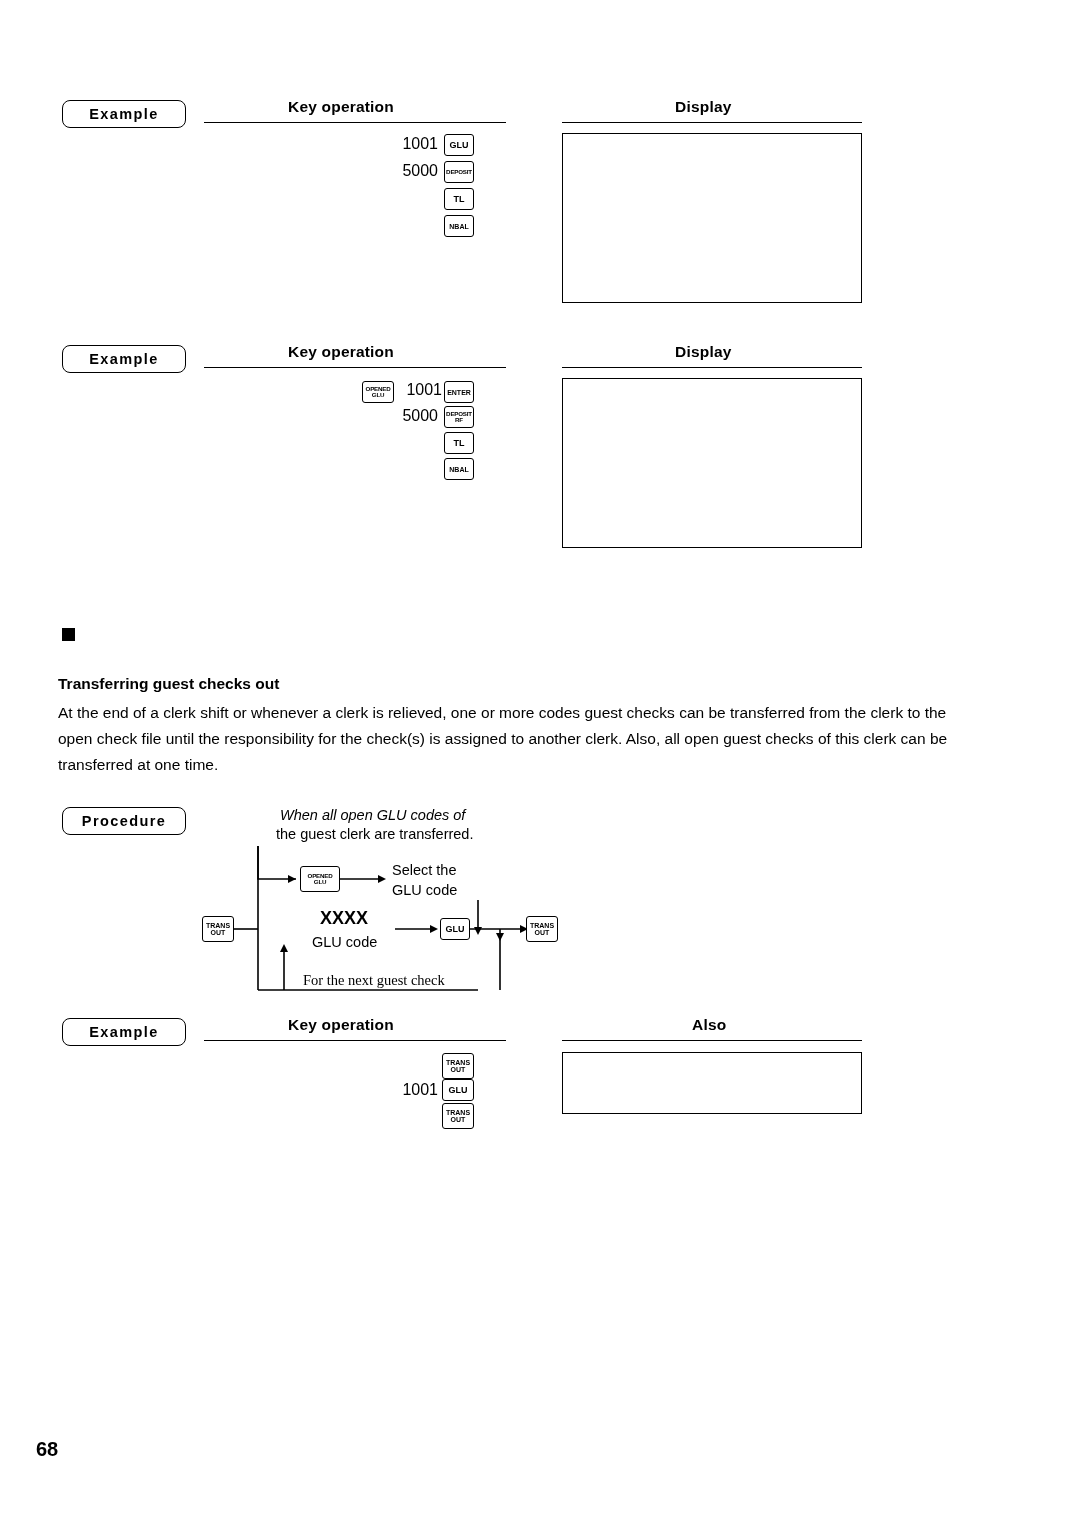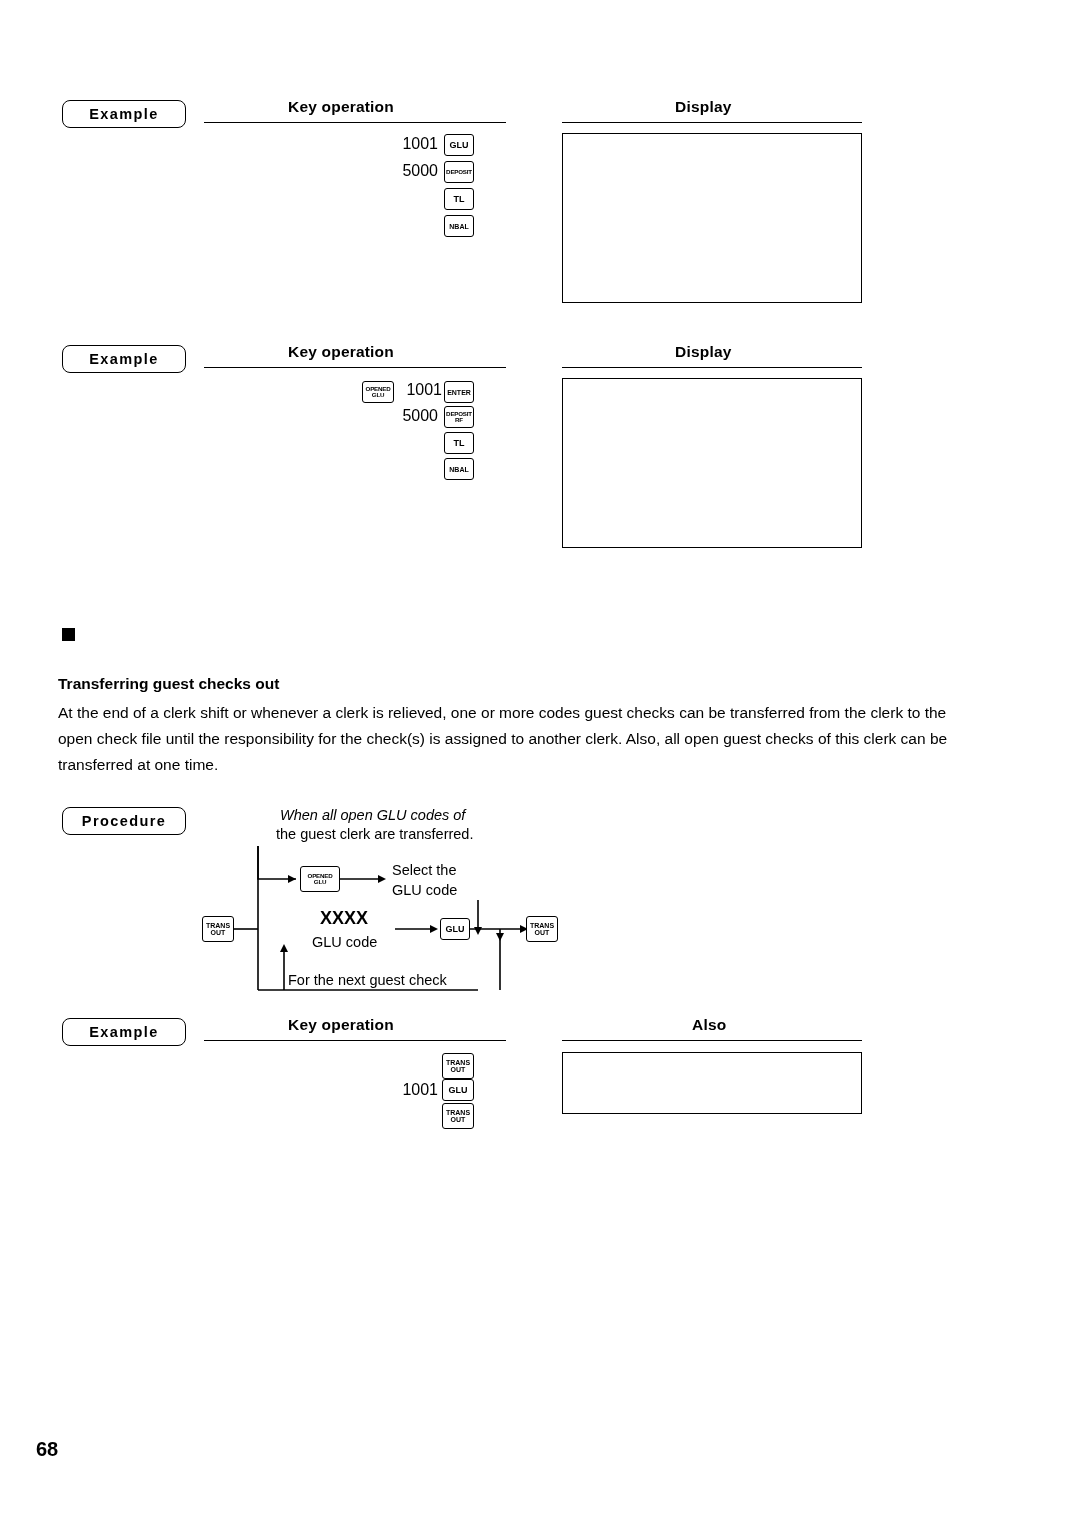--- a/index.html
+++ b/index.html
@@ -227,21 +227,21 @@
 
   <div class="abs keybox" style="left:440px; top:918px; width:30px; height:22px;">
     <span>GLU</span>
   </div>
 
   <div class="abs keybox tiny two" style="left:526px; top:916px; width:32px; height:26px;">
     <span>TRANS</span>
     <span>OUT</span>
   </div>
 
-  <div class="abs proc-text" style="left:288px; top:970px;">For the next guest check</div>
+  <div class="abs proc-text" style="left:303px; top:970px;font-family:Liberation Serif, serif;">For the next guest check</div>
 
   <div class="abs pill" style="left:62px; top:1018px; width:122px;">Example</div>
 
   <div class="abs sec-title" style="left:288px; top:1016px;">Key operation</div>
   <div class="abs rule" style="left:204px; top:1040px; width:302px;"></div>
 
   <div class="abs sec-title" style="left:692px; top:1016px;">Also</div>
   <div class="abs rule" style="left:562px; top:1040px; width:300px;"></div>
 
   <div class="abs keybox tiny two" style="left:442px; top:1053px; width:32px; height:26px;">

